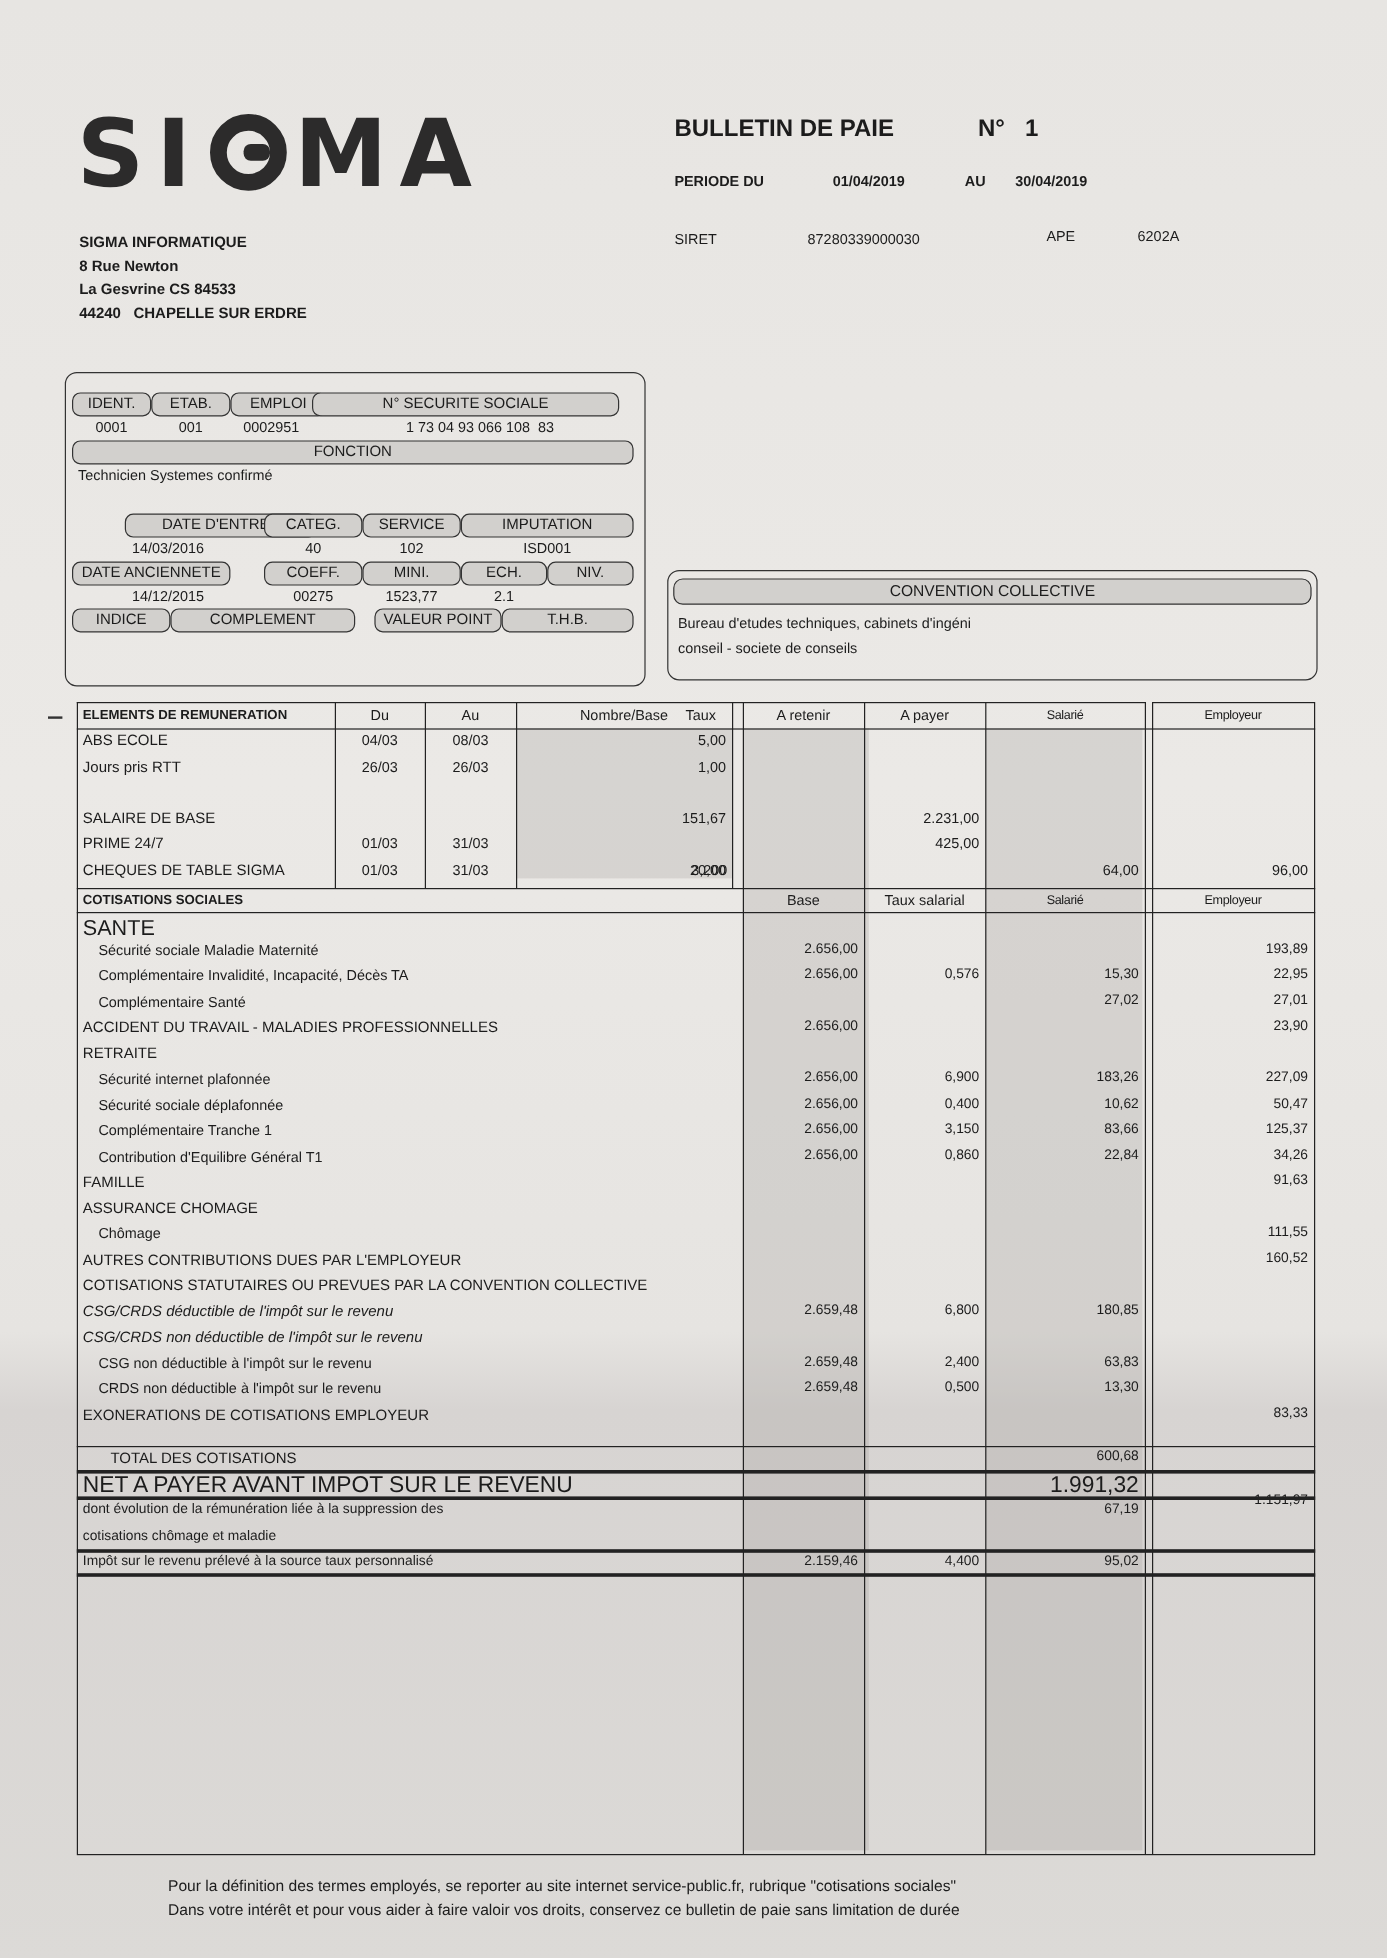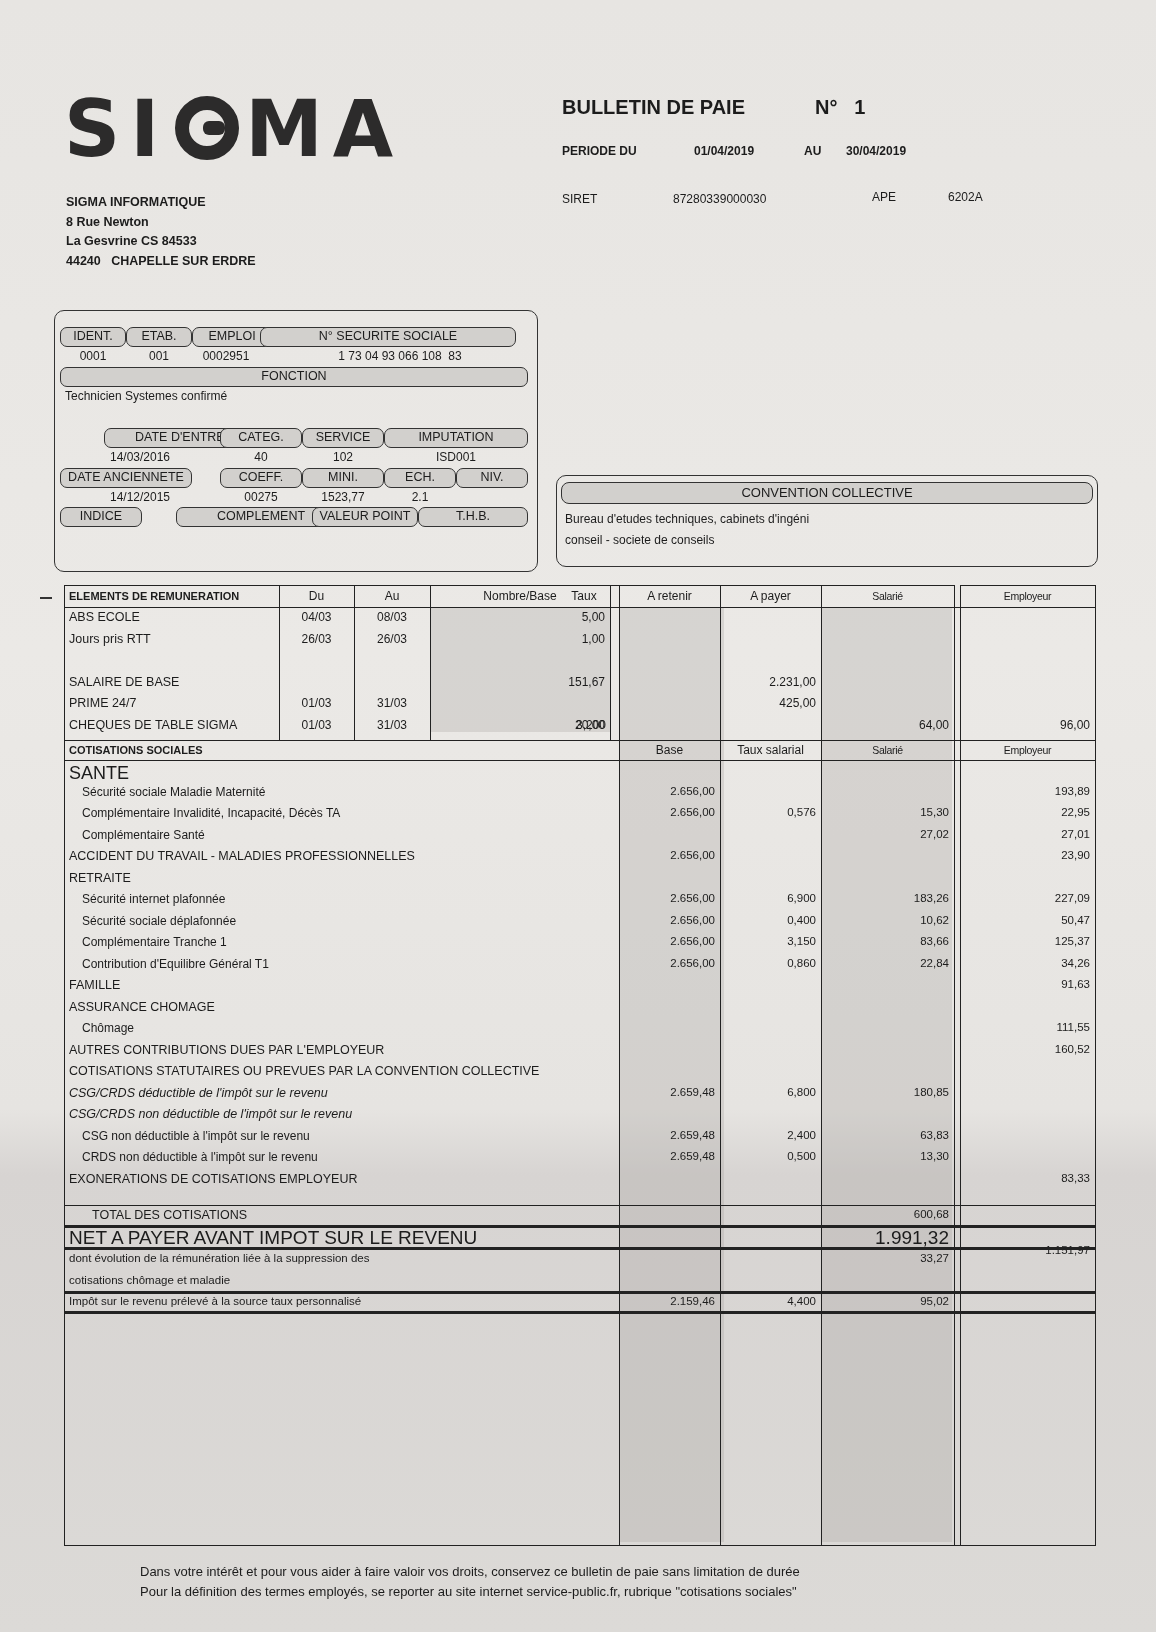--- a/index.html
+++ b/index.html
@@ -88,21 +88,21 @@
     <div class="pill" style="left:165px;top:157px;width:82px;">COEFF.</div>
     <div class="pill" style="left:247px;top:157px;width:82px;">MINI.</div>
     <div class="pill" style="left:329px;top:157px;width:72px;">ECH.</div>
     <div class="pill" style="left:401px;top:157px;width:72px;">NIV.</div>
     <div class="val" style="left:5px;top:179px;width:160px;">14/12/2015</div>
     <div class="val" style="left:165px;top:179px;width:82px;">00275</div>
     <div class="val" style="left:247px;top:179px;width:82px;">1523,77</div>
     <div class="val" style="left:329px;top:179px;width:72px;">2.1</div>
 
     <div class="pill" style="left:5px;top:196px;width:82px;">INDICE</div>
-    <div class="pill" style="left:87px;top:196px;width:170px;margin-left:34px;">COMPLEMENT</div>
+    <div class="pill" style="left:87px;top:196px;width:154px;">COMPLEMENT</div>
     <div class="pill" style="left:257px;top:196px;width:106px;">VALEUR POINT</div>
     <div class="pill" style="left:363px;top:196px;width:110px;">T.H.B.</div>
   </div>
 
 
   <div class="abs conv-box">
     <div class="conv-pill">CONVENTION COLLECTIVE</div>
     <div class="conv-text">
       <div>Bureau d'etudes techniques, cabinets d'ingéni</div>
       <div>conseil - societe de conseils</div>
@@ -352,26 +352,26 @@
     <div class="hline" style="left:0;top:620px;width:1032px;"></div>
     <div class="cell" style="left:28px;top:623px;">TOTAL DES COTISATIONS</div>
     <div class="cell r" style="left:757px;top:623px;width:128px;font-size:11.5px;">600,68</div>
     <div class="cell r" style="left:896px;top:659px;width:130px;font-size:11.5px;">1.151,97</div>
     <div class="hthick" style="left:0;top:640px;width:1032px;"></div>
     <div class="cell big" style="left:5px;top:642px;">NET A PAYER AVANT IMPOT SUR LE REVENU</div>
     <div class="cell big r" style="left:757px;top:642px;width:128px;">1.991,32</div>
     <div class="hthick" style="left:0;top:662px;width:1032px;"></div>
     <div class="cell" style="left:5px;top:667px;font-size:11.5px;">dont évolution de la rémunération liée à la suppression des</div>
     <div class="cell" style="left:5px;top:689px;font-size:11.5px;">cotisations chômage et maladie</div>
-    <div class="cell r" style="left:757px;top:667px;width:128px;font-size:11.5px;">33,27</div>
+    <div class="cell r" style="left:757px;top:667px;width:128px;font-size:11.5px;">67,19</div>
     <div class="hthick" style="left:0;top:706px;width:1032px;"></div>
     <div class="cell" style="left:5px;top:710px;font-size:11.5px;">Impôt sur le revenu prélevé à la source taux personnalisé</div>
     <div class="cell r" style="left:555px;top:710px;width:96px;font-size:11.5px;">2.159,46</div>
     <div class="cell r" style="left:656px;top:710px;width:96px;font-size:11.5px;">4,400</div>
     <div class="cell r" style="left:757px;top:710px;width:128px;font-size:11.5px;">95,02</div>
     <div class="hthick" style="left:0;top:726px;width:1032px;"></div>
   </div>
 
   <div class="abs footer">
+    <div>Pour la définition des termes employés, se reporter au site internet service-public.fr, rubrique "cotisations sociales"</div>
     <div>Dans votre intérêt et pour vous aider à faire valoir vos droits, conservez ce bulletin de paie sans limitation de durée</div>
-    <div>Pour la définition des termes employés, se reporter au site internet service-public.fr, rubrique "cotisations sociales"</div>
   </div>
 </div>
 
 </body></html>

